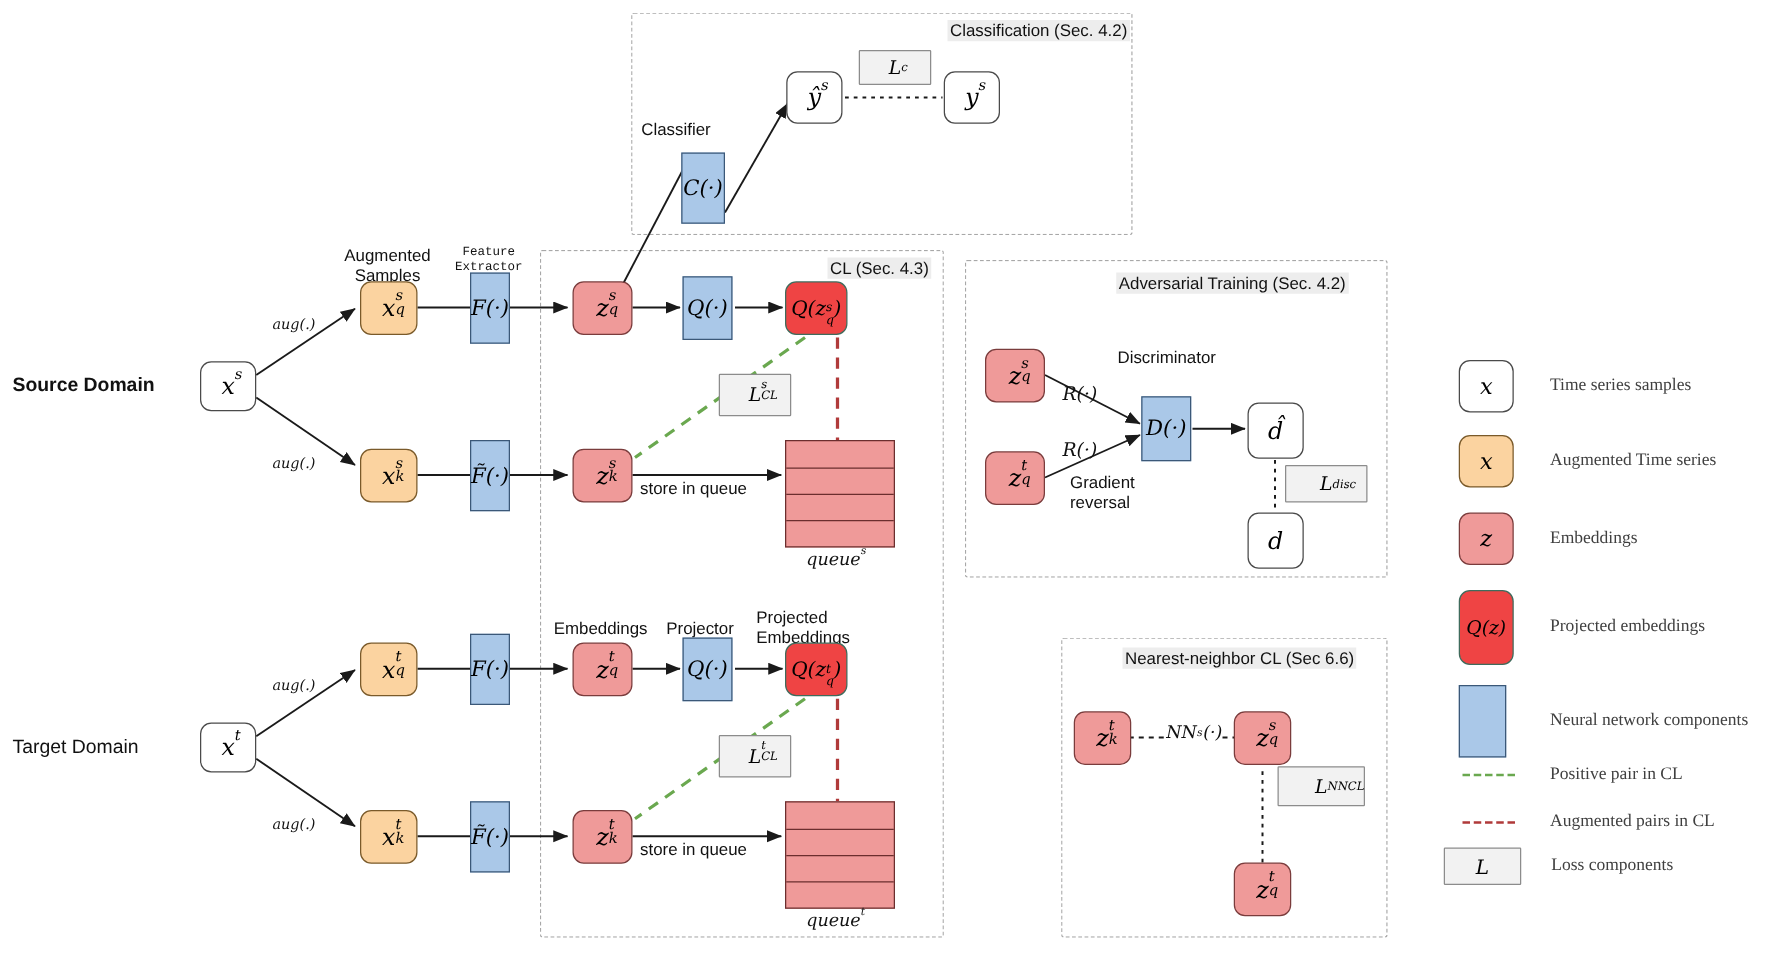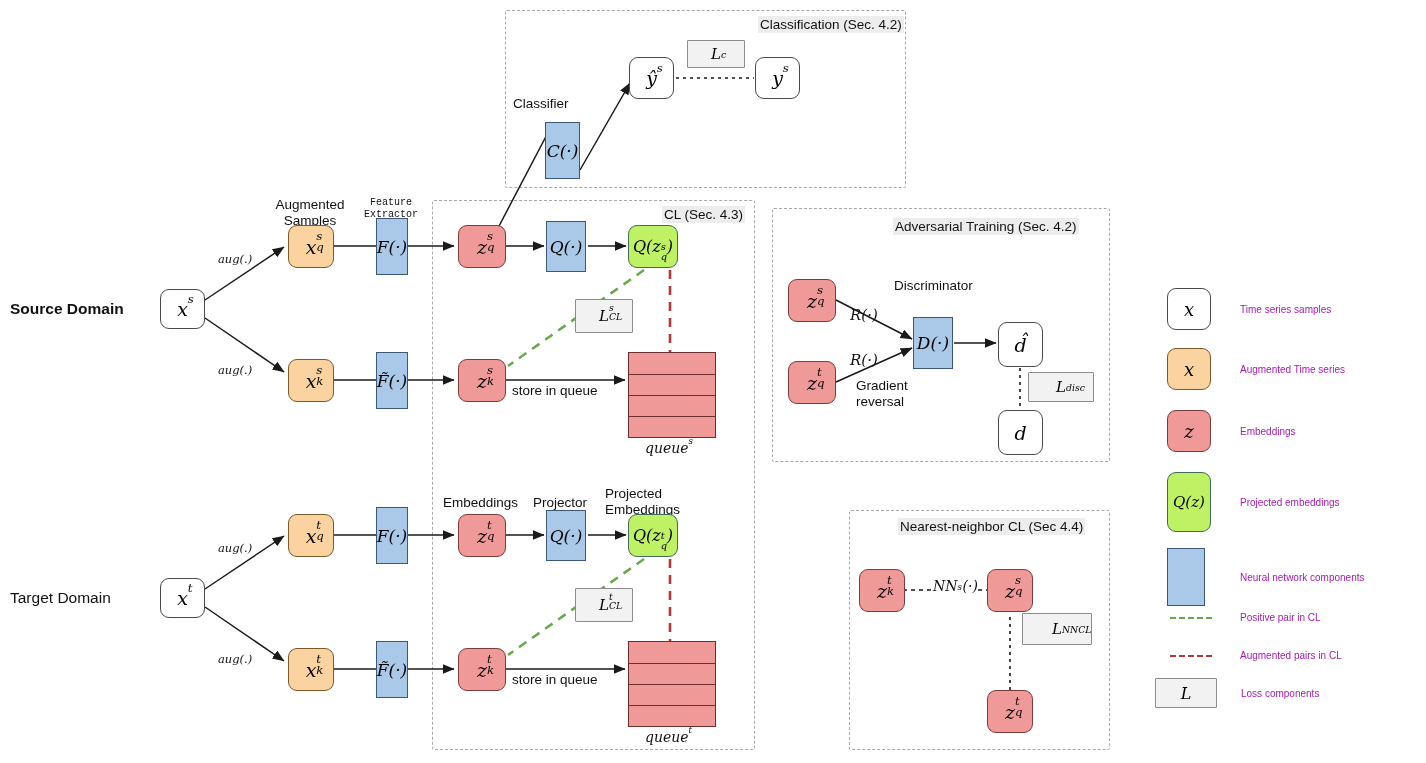--- a/index.html
+++ b/index.html
@@ -6,34 +6,34 @@
   body{width:1426px;height:763px;font-family:"Liberation Sans",sans-serif;position:relative;overflow:hidden;}
   #stage{position:absolute;left:0;top:0;width:1426px;height:763px;}
   svg.lay{position:absolute;left:0;top:0;width:1426px;height:763px;pointer-events:none;}
 
   .node{position:absolute;box-sizing:border-box;display:flex;align-items:center;justify-content:center;
         font-family:"DejaVu Serif",serif;font-style:italic;}
   .rnd{border-radius:9px;}
   .b-white{background:#ffffff;border:1.4px solid #4a4a4a;}
   .b-orange{background:#fbd3a0;border:1.4px solid #7a5a2a;}
   .b-red{background:#ef9a99;border:1.4px solid #7a3c3c;}
-  .b-green{background:#bef264;border:1.4px solid #3f6b5c;}
+  .b-green{background:#ef4444;border:1.4px solid #3f6b5c;}
   .b-blue{background:#aac8e8;border:1.4px solid #3b5878;}
   .b-loss{background:#f2f2f2;border:1.2px solid #8c8c8c;border-radius:1px;}
 
   .lbl{position:absolute;font-family:"Liberation Sans",sans-serif;color:#111;line-height:1.15;}
   .mathlbl{position:absolute;font-family:"DejaVu Serif",serif;font-style:italic;color:#111;}
   .group{position:absolute;border:1.8px dashed #a8a8a8;box-sizing:border-box;border-radius:2px;}
   .gtitle{position:absolute;background:#ededed;font-family:"Liberation Sans",sans-serif;color:#111;
           padding:1px 2px;white-space:nowrap;}
   .queue{position:absolute;box-sizing:border-box;background:#ef9a99;border:1.6px solid #6b2e2e;}
   .queue i{position:absolute;left:0;right:0;height:0;border-top:1.6px solid #6b2e2e;}
 
   .legend-row{position:absolute;display:flex;align-items:center;}
-  .legend-txt{font-family:Liberation Sans, sans-serif;font-size:10px;color:#a21caf;white-space:nowrap;}
+  .legend-txt{font-family:Liberation Serif, serif;font-size:14px;color:#404040;white-space:nowrap;}
   .dash{width:42px;height:0;border-top:2.6px dashed;}
   .stk{display:inline-block;position:relative;}
   .stk .sp{position:absolute;left:100%;top:-0.52em;font-size:0.62em;font-style:italic;}
   .stk .sb{position:absolute;left:100%;top:0.42em;font-size:0.62em;font-style:italic;}
   .rm{font-style:normal;}
 </style>
 </head>
 <body>
 
 <div id="stage">
@@ -41,21 +41,21 @@
   <div class="group" style="left:505px;top:10px;width:401px;height:178px;"></div>
   <div class="gtitle" style="left:758px;top:16px;font-size:13.5px;">Classification (Sec. 4.2)</div>
 
   <div class="group" style="left:432px;top:200px;width:323px;height:550px;"></div>
   <div class="gtitle" style="left:662px;top:206px;font-size:13.5px;">CL (Sec. 4.3)</div>
 
   <div class="group" style="left:772px;top:208px;width:338px;height:254px;"></div>
   <div class="gtitle" style="left:893px;top:218px;font-size:13.5px;">Adversarial Training (Sec. 4.2)</div>
 
   <div class="group" style="left:849px;top:510px;width:261px;height:240px;"></div>
-  <div class="gtitle" style="left:898px;top:518px;font-size:13.5px;">Nearest-neighbor CL (Sec 4.4)</div>
+  <div class="gtitle" style="left:898px;top:518px;font-size:13.5px;">Nearest-neighbor CL (Sec 6.6)</div>
 
   <svg class="lay" viewBox="0 0 1426 763">
     <defs>
       <marker id="arw" markerWidth="9" markerHeight="9" refX="7.6" refY="3.2" orient="auto" markerUnits="strokeWidth">
         <path d="M0,0 L8,3.2 L0,6.4 z" fill="#1a1a1a"></path>
       </marker>
     </defs>
     <g stroke="#1a1a1a" stroke-width="1.5" fill="none" marker-end="url(#arw)">
 
       <path d="M205,300 L284,247"></path>

